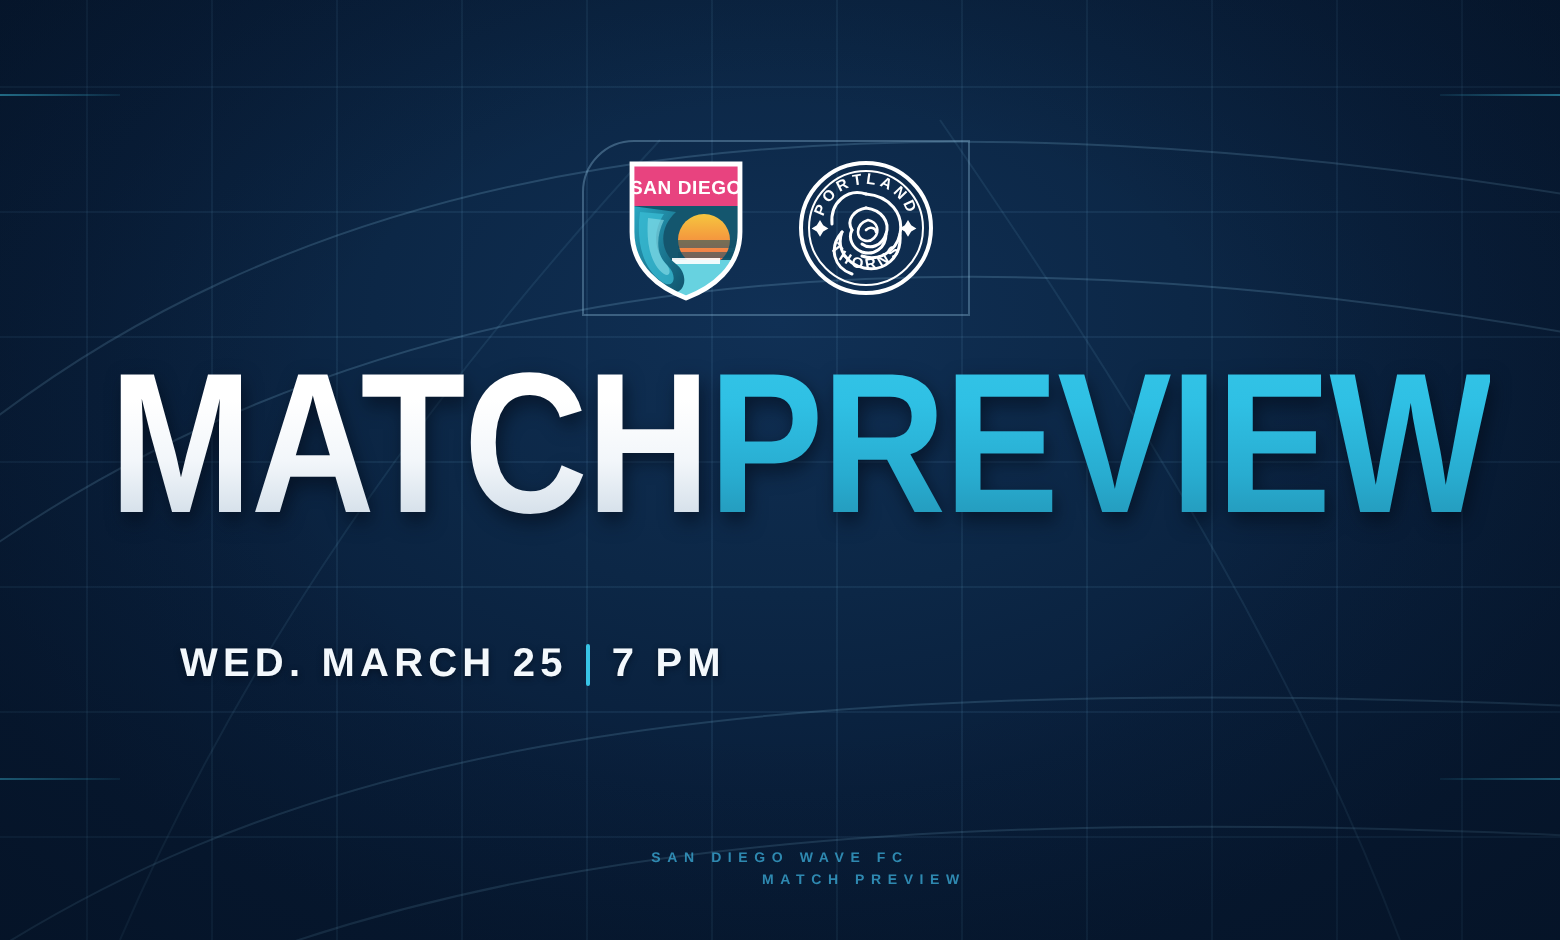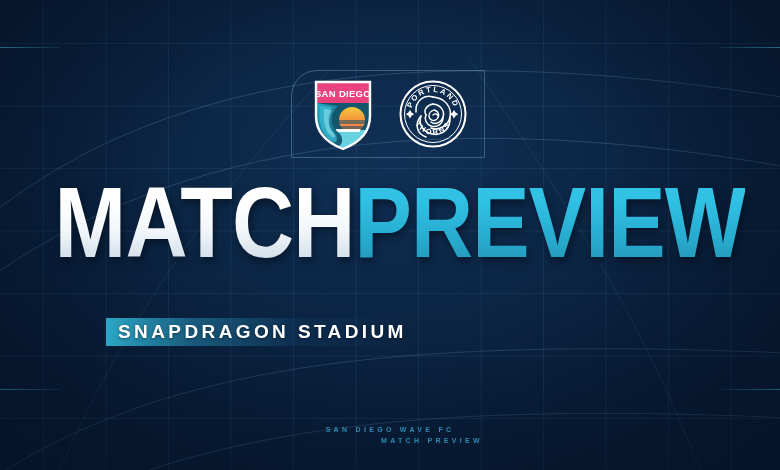--- a/index.html
+++ b/index.html
@@ -344,23 +344,21 @@
           <path d="M56 31 l1.6 2.6 2.6 1.6 -2.6 1.6 -1.6 2.6 -1.6 -2.6 -2.6 -1.6 2.6 -1.6 z"></path>
         </g>
       </svg>
     </div>
 
   </div>
 
   <div class="headline"><span class="w1">MATCH</span><span class="w2">PREVIEW</span></div>
 
   <div class="infobar">
-    <span class="info-venue-wrap">
-      <span class="info-venue">SNAPDRAGON STADIUM</span>
-    </span>
+    <span class="info-date"><span>WED. MARCH 25</span><span class="info-sep"></span><span>7 PM</span></span>
   </div>
 
   <div class="footer">
     <div class="footer-l1">SAN DIEGO WAVE FC</div>
     <div class="footer-l2">MATCH PREVIEW</div>
   </div>
 
 </div>
 
 </body></html>

